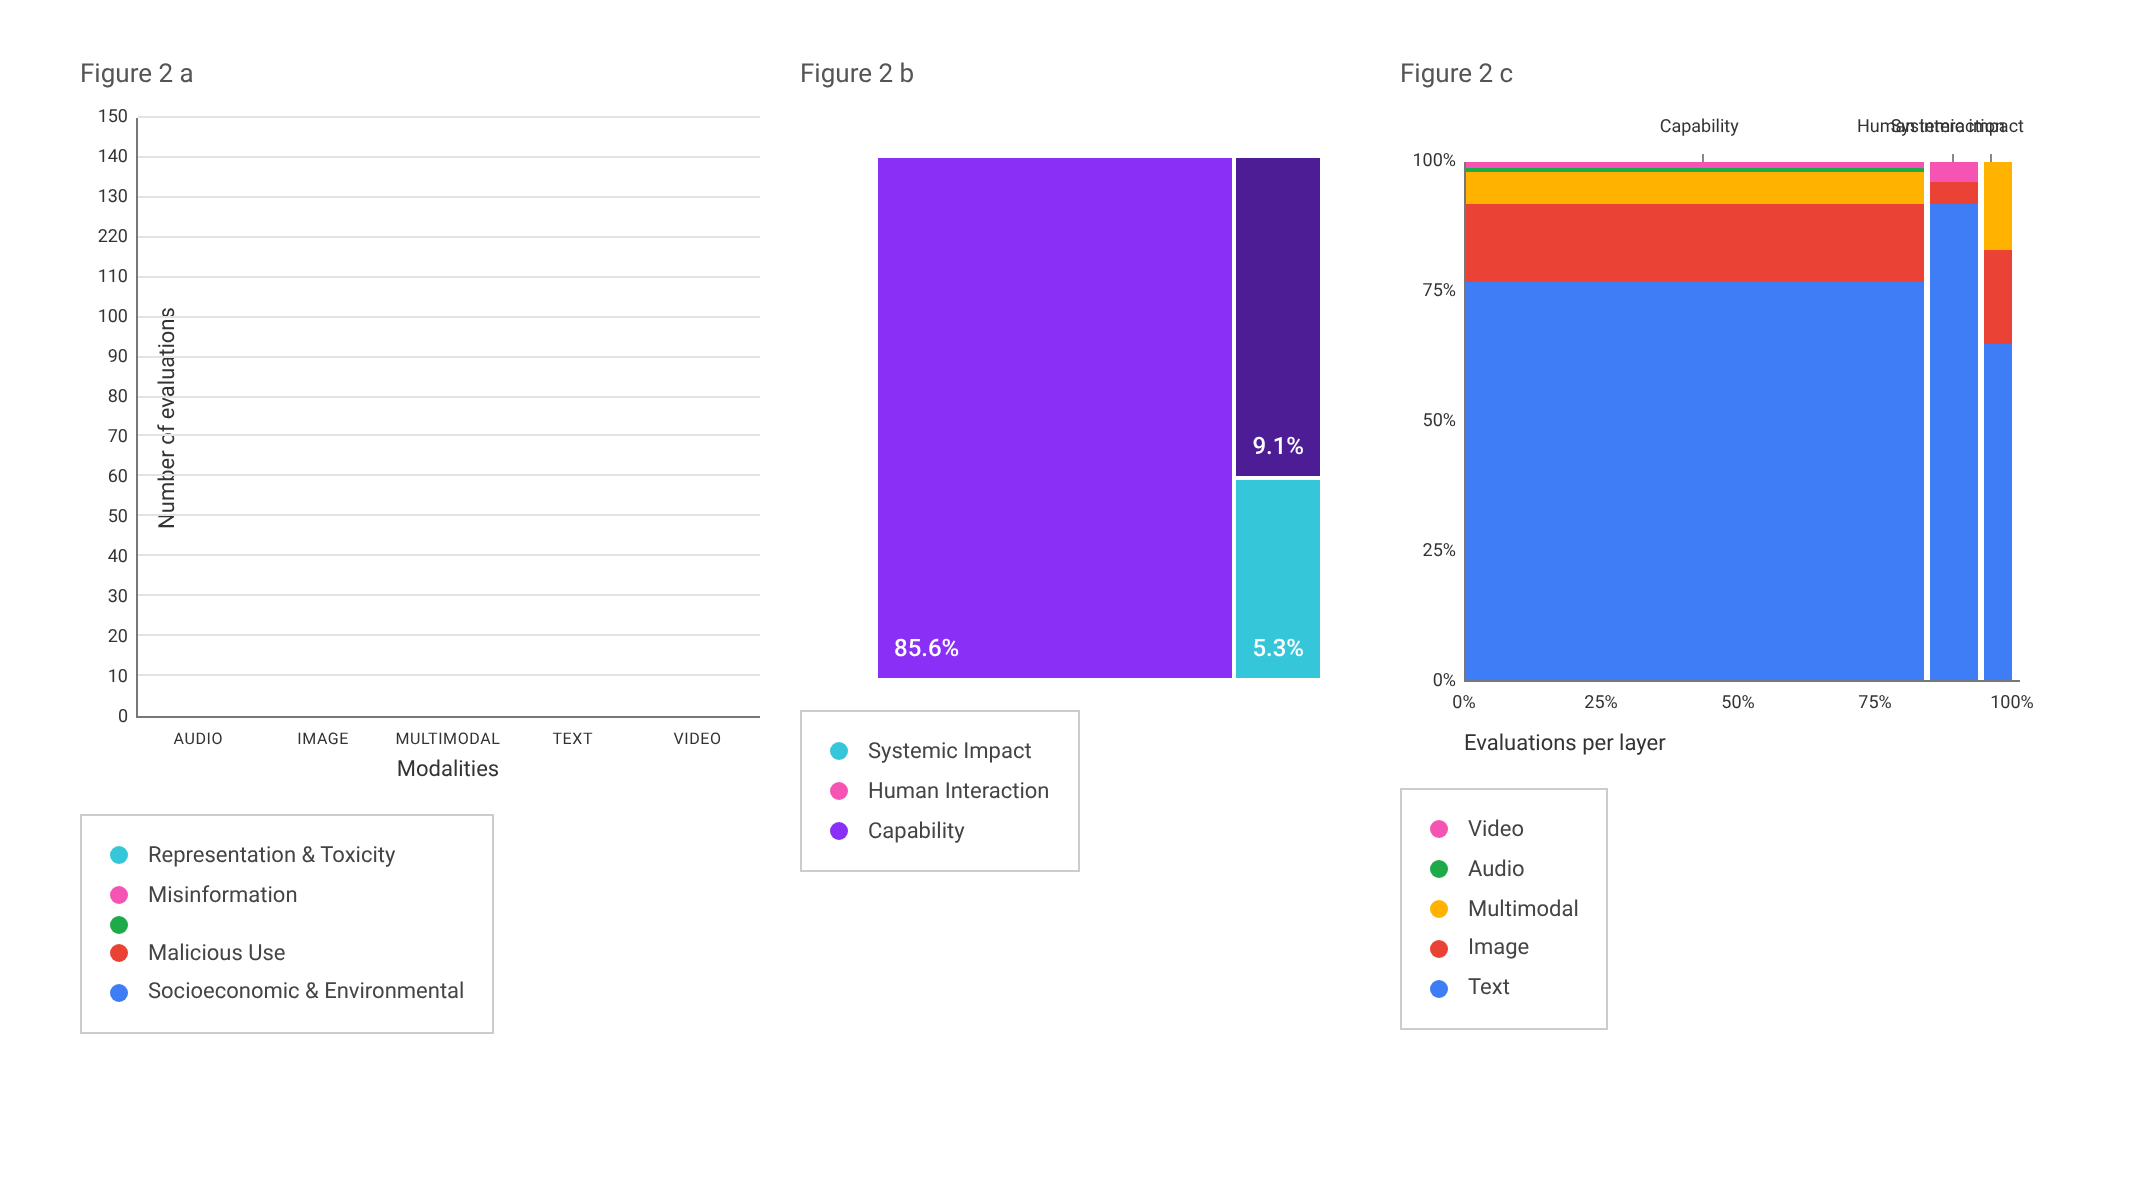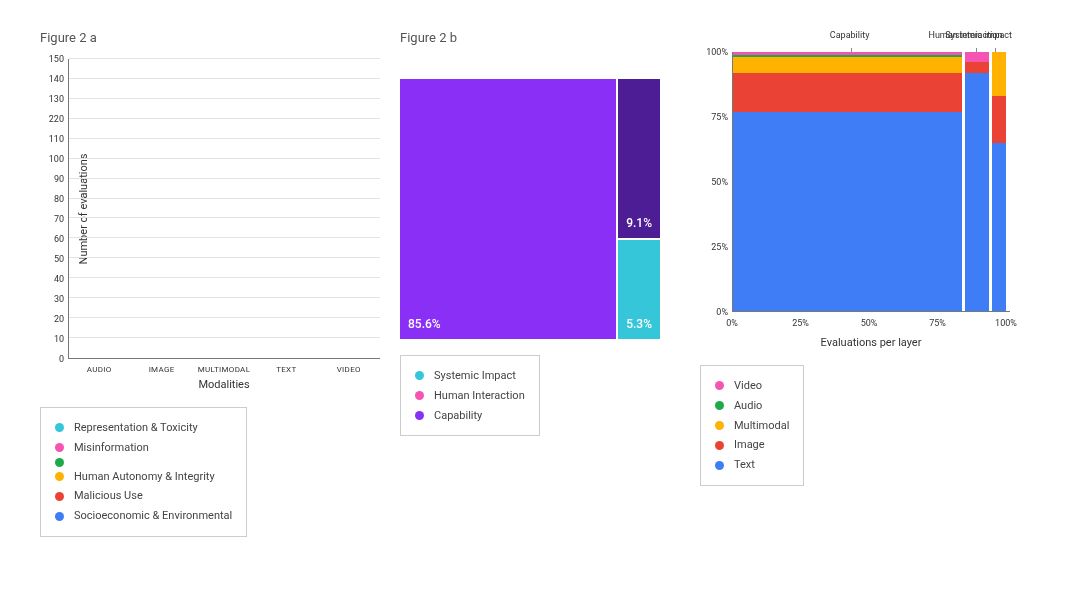--- a/index.html
+++ b/index.html
@@ -119,21 +119,21 @@
   .c-seg { width:100%; }
   .x-labels-c {
     display:flex;
     font-size:9px;
     color:#333;
     margin-top:6px;
     margin-left:32px;
     margin-right:4px;
   }
   .x-labels-c span { position:relative; }
-  .axis-label-c { text-align:center; font-size:11px; color:#333; margin-top:4px; margin-left:32px; }
+  .axis-label-c { font-size:11px; color:#333; margin-top:4px; margin-left:32px; }
   .y-title-c-wrap { position:absolute; left:-14px; top:50%; transform:translateY(-50%) rotate(-90deg); font-size:11px; color:#333; white-space:nowrap; }
 
   
   .legend {
     border:1px solid #ccc;
     padding:10px 14px;
     margin-top: 16px;
     font-size: 11px;
     color:#444;
     align-self: flex-start;
@@ -229,39 +229,35 @@
           <span>Representation &amp; Toxicity</span>
         </div>
         <div class="legend-item">
           <span class="swatch" style="background: rgb(245, 84, 179);"></span>
           <span>Misinformation</span>
         </div>
         <div class="legend-item">
           <span class="swatch" style="background: rgb(31, 170, 74);"></span>
         </div>
         <div class="legend-item">
-          <span class="swatch" style="background: rgb(255, 179, 0);"></span>
-          <span>Human Autonomy &amp; Integrity</span>
-        </div>
-        <div class="legend-item">
           <span class="swatch" style="background: rgb(234, 67, 53);"></span>
           <span>Malicious Use</span>
         </div>
         <div class="legend-item">
           <span class="swatch" style="background: rgb(63, 125, 246);"></span>
           <span>Socioeconomic &amp; Environmental</span>
         </div>
       </div>
   </div>
 
   <div class="fig fig-b">
     <div class="fig-title">Figure 2 b</div>
     <div class="chart-b" id="chartB">
         <div class="b-col" style="flex: 85.6 1 0%;">
-          <div class="b-cell" style="flex: 1 1 0%; background: rgb(138, 47, 245);">85.6%</div>
+          <div class="b-cell" style="flex: 1 1 0%; background: rgb(138, 47, 245); margin-left: 39px;">85.6%</div>
         </div>
         <div class="b-col" style="flex: 14.4 1 0%;">
           <div class="b-cell" style="flex: 9.1 1 0%; background: #4c1d95; align-items: flex-end;">9.1%</div>
           <div class="b-cell" style="flex: 5.3 1 0%; background: rgb(53, 198, 217);">5.3%</div>
         </div>
       </div>
     <div class="legend" id="legendB">
         <div class="legend-item">
           <span class="swatch" style="background: rgb(53, 198, 217);"></span>
           <span>Systemic Impact</span>
@@ -271,20 +267,21 @@
           <span>Human Interaction</span>
         </div>
         <div class="legend-item">
           <span class="swatch" style="background: rgb(138, 47, 245);"></span>
           <span>Capability</span>
         </div>
       </div>
   </div>
 
   <div class="fig fig-c">
+    <div class="fig-title">Figure 2 c</div>
     <div class="chart-c-wrap">
       <div class="c-top-labels" id="ctop">
           <span style="left: 34.8%; top: 0px;">Capability</span>
           <span style="left: 72.15%; top: 0px;">Human interaction</span>
           <span style="right: -10px; top: 0px;">Systemic impact</span>
           <div class="arrow" style="left: 42.8%;"></div>
           <div class="arrow" style="left: 90.15%;"></div>
           <div class="arrow" style="left: 97.35%;"></div>
         </div>
       <div class="chart-c">

